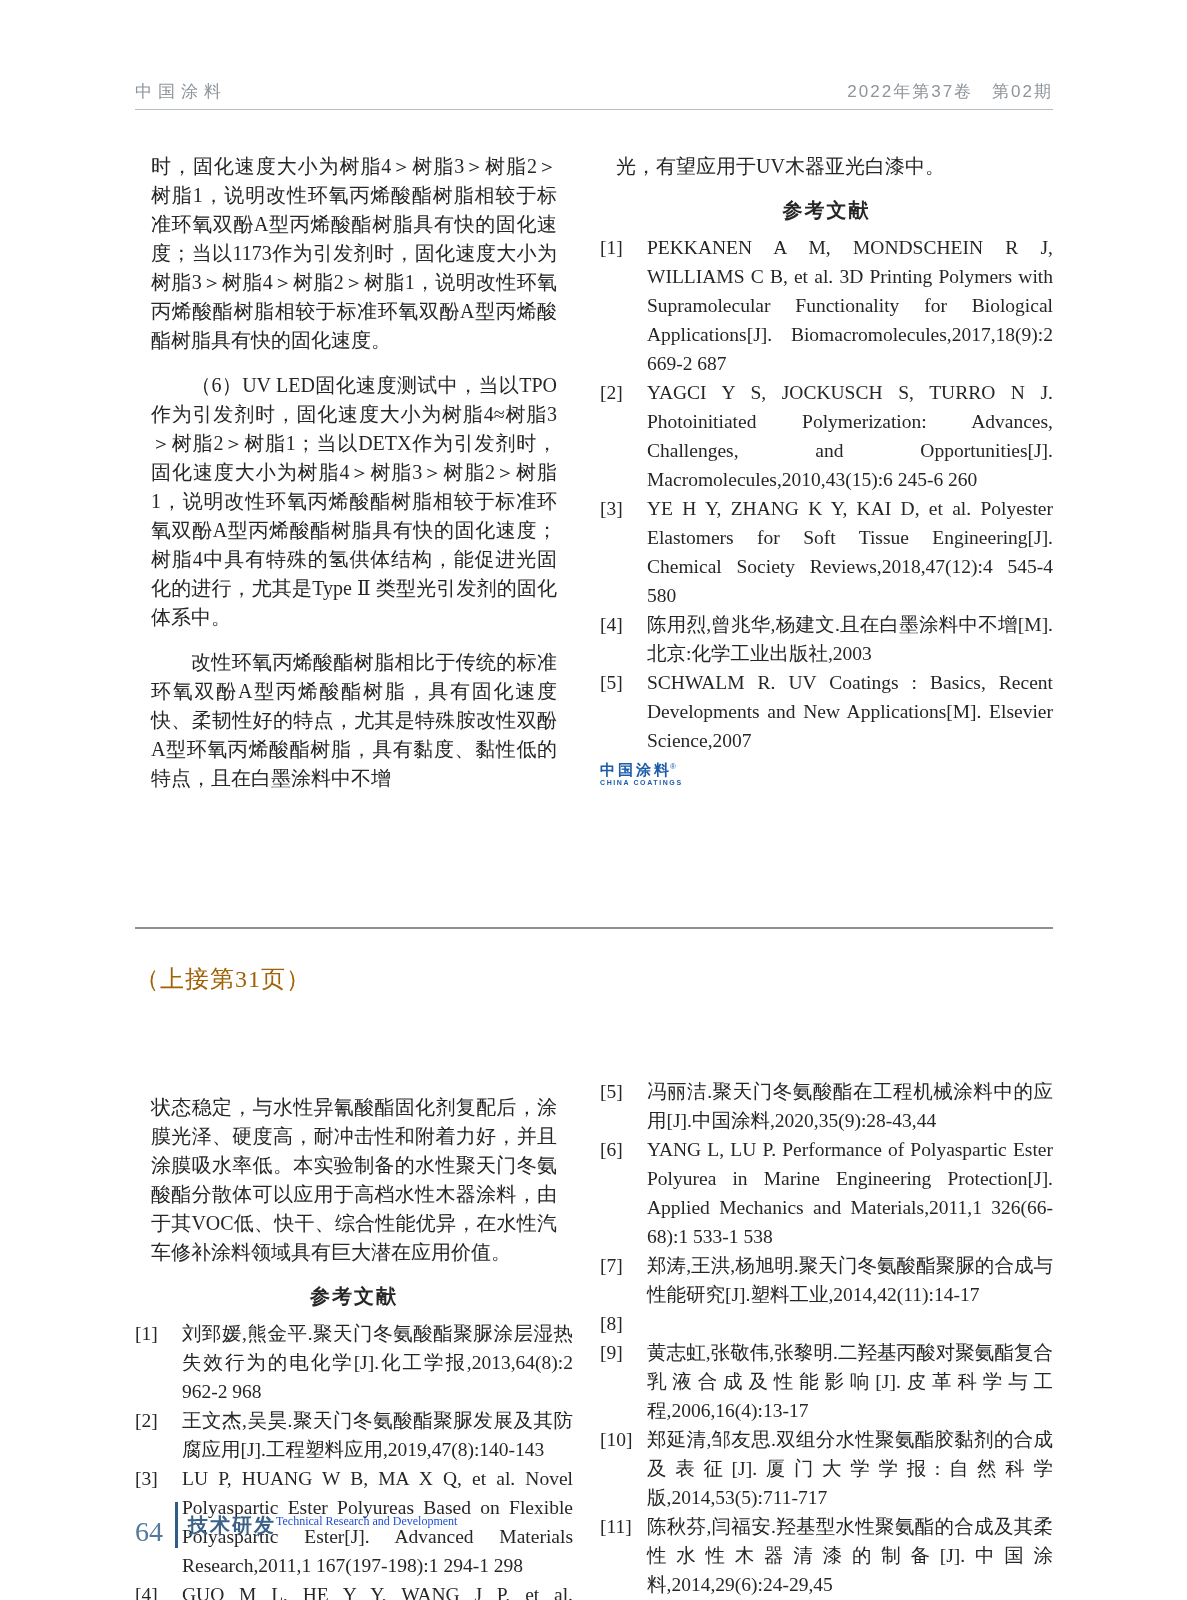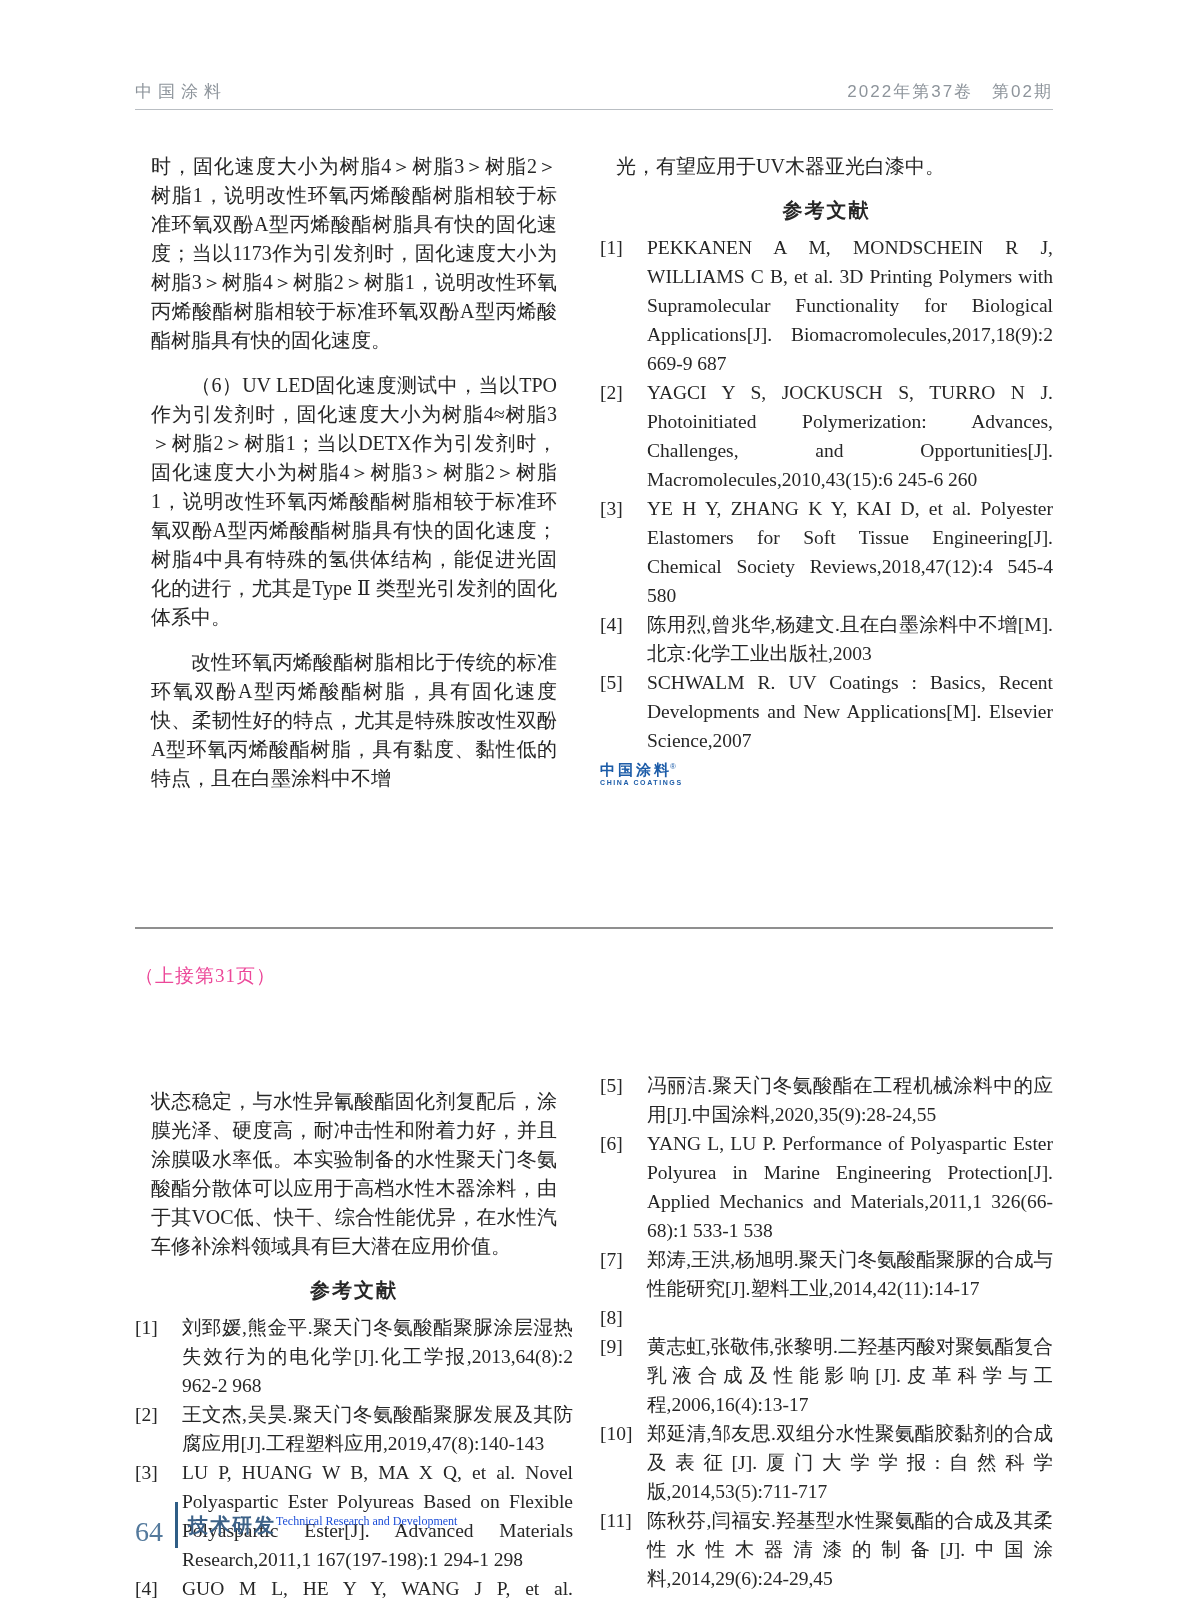--- a/index.html
+++ b/index.html
@@ -54,21 +54,21 @@
     font-family:"Liberation Sans","DejaVu Sans",sans-serif;
     color:#1c5ca8;
   }
   .logo-zh{font-size:15px;font-weight:bold;letter-spacing:3px;}
   .logo-mark{font-size:8px;vertical-align:super;margin-left:-2px;}
   .logo-en{font-size:7px;letter-spacing:1.6px;font-weight:bold;}
   
   .mid-rule{border:none;border-top:2.5px solid #8f8f8f;margin:118px 0 0 0;}
   .continuation{
     margin:34px 0 0 0;
-    font-size:19px;color:#ec4899;
+    font-size:24px;color:#a16207;
     letter-spacing:1px;
   }
   .bottom-section{margin-top:82px;}
   
   .footer{
     position:absolute;left:135px;bottom:52px;
     display:flex;align-items:center;
   }
   .page-number{
     font-size:28px;color:#53799c;
@@ -103,21 +103,21 @@
         <p class="body">时，固化速度大小为树脂4＞树脂3＞树脂2＞树脂1，说明改性环氧丙烯酸酯树脂相较于标准环氧双酚A型丙烯酸酯树脂具有快的固化速度；当以1173作为引发剂时，固化速度大小为树脂3＞树脂4＞树脂2＞树脂1，说明改性环氧丙烯酸酯树脂相较于标准环氧双酚A型丙烯酸酯树脂具有快的固化速度。</p>
         <p class="body indent">（6）UV LED固化速度测试中，当以TPO作为引发剂时，固化速度大小为树脂4≈树脂3＞树脂2＞树脂1；当以DETX作为引发剂时，固化速度大小为树脂4＞树脂3＞树脂2＞树脂1，说明改性环氧丙烯酸酯树脂相较于标准环氧双酚A型丙烯酸酯树脂具有快的固化速度；树脂4中具有特殊的氢供体结构，能促进光固化的进行，尤其是Type Ⅱ 类型光引发剂的固化体系中。</p>
         <p class="body indent">改性环氧丙烯酸酯树脂相比于传统的标准环氧双酚A型丙烯酸酯树脂，具有固化速度快、柔韧性好的特点，尤其是特殊胺改性双酚A型环氧丙烯酸酯树脂，具有黏度、黏性低的特点，且在白墨涂料中不增</p>
       </div>
       <div class="col-right">
         <p class="body">光，有望应用于UV木器亚光白漆中。</p>
         <div class="ref-heading">参考文献</div>
 
         <div class="ref">
           <span class="ref-label">[1]</span>
-          <span class="ref-text">PEKKANEN A M, MONDSCHEIN R J, WILLIAMS C B, et al. 3D Printing Polymers with Supramolecular Functionality for Biological Applications[J]. Biomacromolecules,2017,18(9):2 669-9 687</span>
+          <span class="ref-text">PEKKANEN A M, MONDSCHEIN R J, WILLIAMS C B, et al. 3D Printing Polymers with Supramolecular Functionality for Biological Applications[J]. Biomacromolecules,2017,18(9):2 669-2 687</span>
         </div>
         <div class="ref">
           <span class="ref-label">[2]</span>
           <span class="ref-text">YAGCI Y S, JOCKUSCH S, TURRO N J. Photoinitiated Polymerization: Advances, Challenges, and Opportunities[J]. Macromolecules,2010,43(15):6 245-6 260</span>
         </div>
         <div class="ref">
           <span class="ref-label">[3]</span>
           <span class="ref-text">YE H Y, ZHANG K Y, KAI D, et al. Polyester Elastomers for Soft Tissue Engineering[J]. Chemical Society Reviews,2018,47(12):4 545-4 580</span>
         </div>
         <div class="ref">
@@ -160,21 +160,21 @@
         </div>
         <div class="ref">
           <span class="ref-label">[4]</span>
           <span class="ref-text">GUO M L,  HE Y Y,  WANG J P, et al. Microencapsulation of Oil Soluble Polyaspartic Acid Ester and Isophorone Diisocyanate and Their Application in Self-healing Anticorrosive Epoxy Resin[J]. Journal of Applied Polymer Science,2020,137(12):48 478</span>
         </div>
       </div>
 
       <div class="col-right">
         <div class="ref">
           <span class="ref-label">[5]</span>
-          <span class="ref-text">冯丽洁.聚天门冬氨酸酯在工程机械涂料中的应用[J].中国涂料,2020,35(9):28-24,55</span>
+          <span class="ref-text">冯丽洁.聚天门冬氨酸酯在工程机械涂料中的应用[J].中国涂料,2020,35(9):28-43,44</span>
         </div>
         <div class="ref">
           <span class="ref-label">[6]</span>
           <span class="ref-text">YANG L, LU P. Performance of Polyaspartic Ester Polyurea in Marine Engineering Protection[J]. Applied Mechanics and Materials,2011,1 326(66-68):1 533-1 538</span>
         </div>
         <div class="ref">
           <span class="ref-label">[7]</span>
           <span class="ref-text">郑涛,王洪,杨旭明.聚天门冬氨酸酯聚脲的合成与性能研究[J].塑料工业,2014,42(11):14-17</span>
         </div>
         <div class="ref">

